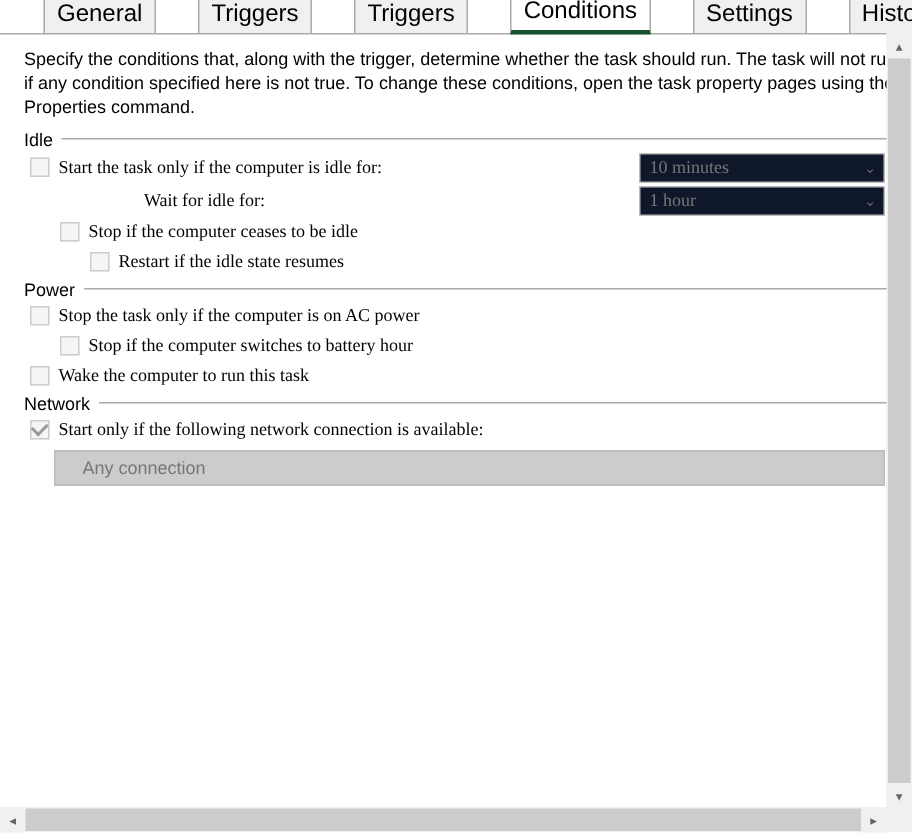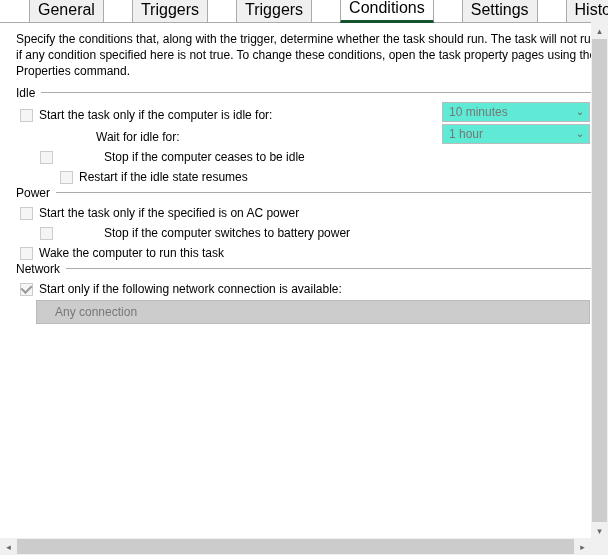--- a/index.html
+++ b/index.html
@@ -60,23 +60,24 @@
       white-space: nowrap;
       padding-right: 6px;
     }
     .group-line {
       flex: 1;
       border-top: 1px solid #aaa;
       height: 0;
     }
     .row {
       display: flex;
-      align-items: flex-end;
+      align-items: center;
       margin: 2px 0;
       min-height: 18px;
+      font-family: Liberation Serif, serif;
     }
     .checkbox {
       width: 13px;
       height: 13px;
       border: 1px solid #888;
       background: #fff;
       margin-right: 6px;
       flex-shrink: 0;
       position: relative;
     }
@@ -89,32 +90,32 @@
       position: absolute;
       left: 2px;
       top: -1px;
       width: 5px;
       height: 8px;
       border: solid #999;
       border-width: 0 2px 2px 0;
       transform: rotate(45deg);
     }
     .indent-1 { margin-left: 4px; }
-    .indent-2 { margin-left: 24px; gap: 45px; }
+    .indent-2 { margin-left: 24px; }
     .indent-3 { margin-left: 44px; }
     .label-text {
       white-space: nowrap;
     }
     .select-box {
       display: flex;
       align-items: center;
       border: 1px solid #bbb;
-      background: #5eead4;
+      background: #0f172a;
       height: 20px;
-      width: 148px;
+      width: 164px;
       color: #777;
       padding: 0 0 0 6px;
       font-size: 12px;
     }
     .select-value {
       flex: 1;
       text-align: left;
     }
     .chevron {
       width: 18px;
@@ -236,25 +237,25 @@
     <span class="checkbox disabled"></span>
     <span class="label-text">Restart if the idle state resumes</span>
   </div>
 
   <div class="group-header">
     <span class="group-label">Power</span>
     <span class="group-line"></span>
   </div>
   <div class="row indent-1">
     <span class="checkbox disabled"></span>
-    <span class="label-text">Start the task only if the specified is on AC power</span>
+    <span class="label-text">Stop the task only if the computer is on AC power</span>
   </div>
   <div class="row indent-2">
     <span class="checkbox disabled"></span>
-    <span class="label-text">Stop if the computer switches to battery power</span>
+    <span class="label-text">Stop if the computer switches to battery hour</span>
   </div>
   <div class="row indent-1">
     <span class="checkbox disabled"></span>
     <span class="label-text">Wake the computer to run this task</span>
   </div>
 
   <div class="group-header">
     <span class="group-label">Network</span>
     <span class="group-line"></span>
   </div>

